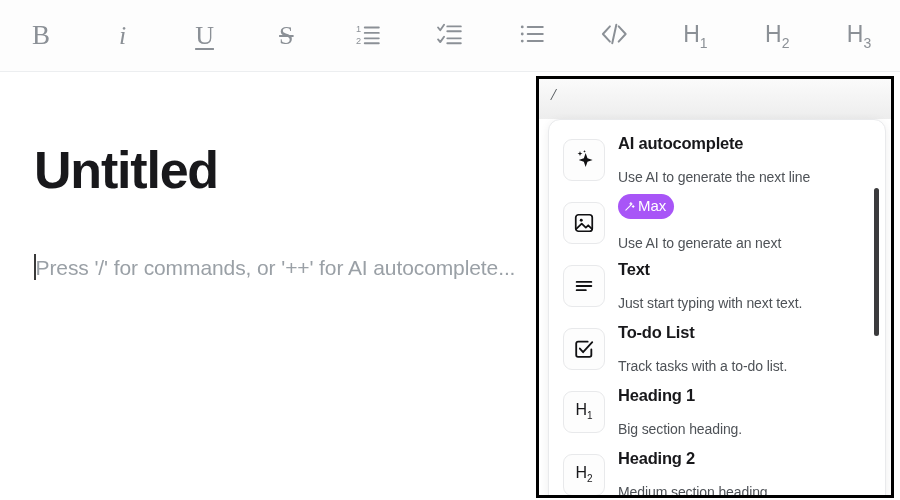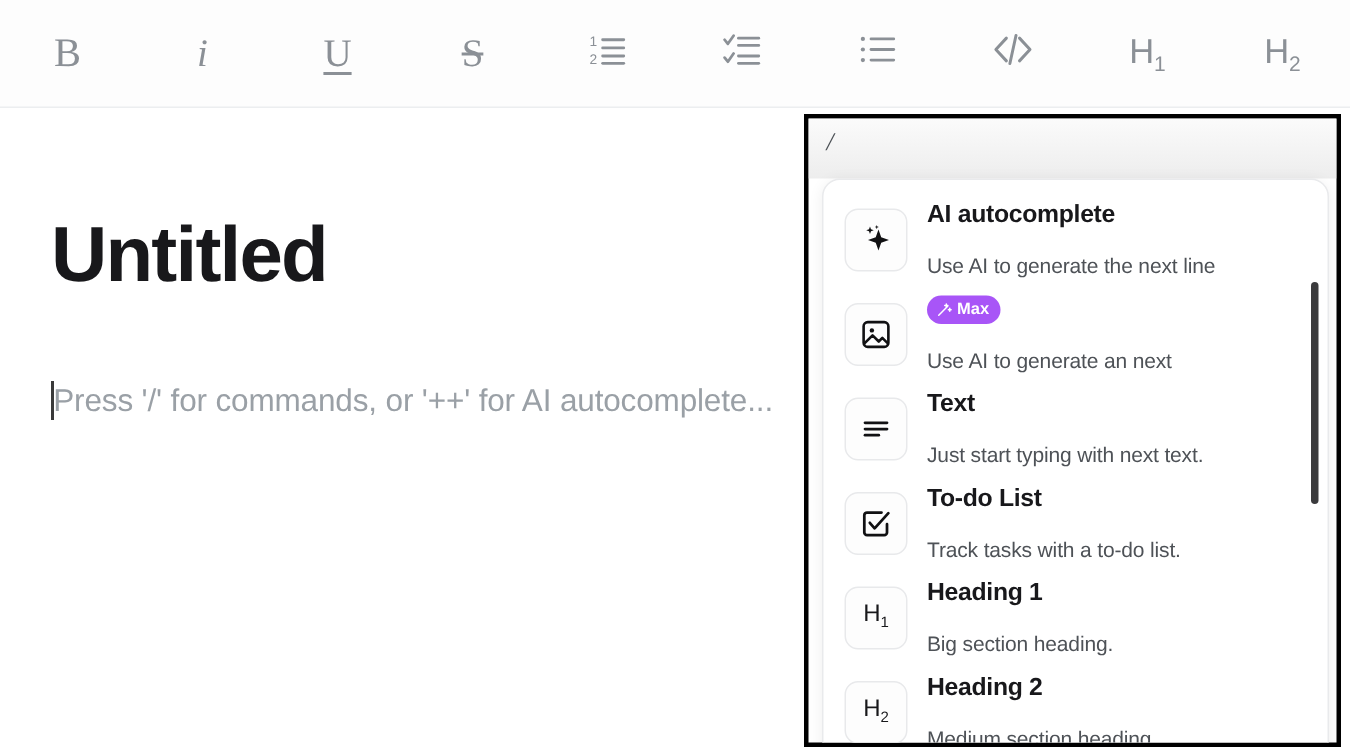--- a/index.html
+++ b/index.html
@@ -190,22 +190,22 @@
   }
 
   .mi-badge {
     display: inline-flex;
     align-items: center;
     gap: 3px;
     background: #a855f7;
     color: #ffffff;
     border-radius: 999px;
     padding: 2px 8px 2px 6px;
-    font-size: 11px;
-    font-weight: bold;
+    font-size: 15px;
+    font-weight: normal;
     line-height: 1.35;
   }
   .mi-badge svg { display: block; }
 
   
   #card-scroll-track {
     position: absolute;
     right: 6px;
     top: 8px;
     width: 5px;
@@ -293,20 +293,23 @@
   </div>
 
   <div class="tb-btn">
     <span class="tb-head"><span>H</span><sub>1</sub></span>
   </div>
 
   <div class="tb-btn">
     <span class="tb-head"><span>H</span><sub>2</sub></span>
   </div>
 
+  <div class="tb-btn">
+    <span class="tb-head"><span>H</span><sub>3</sub></span>
+  </div>
 
 </div>
 
 <div id="editor">
   <div id="doc-title">Untitled</div>
 
   <div id="placeholder-row">
     <div id="caret"></div>
     <div id="placeholder-text">Press '/' for commands, or '++' for AI autocomplete...</div>
   </div>

